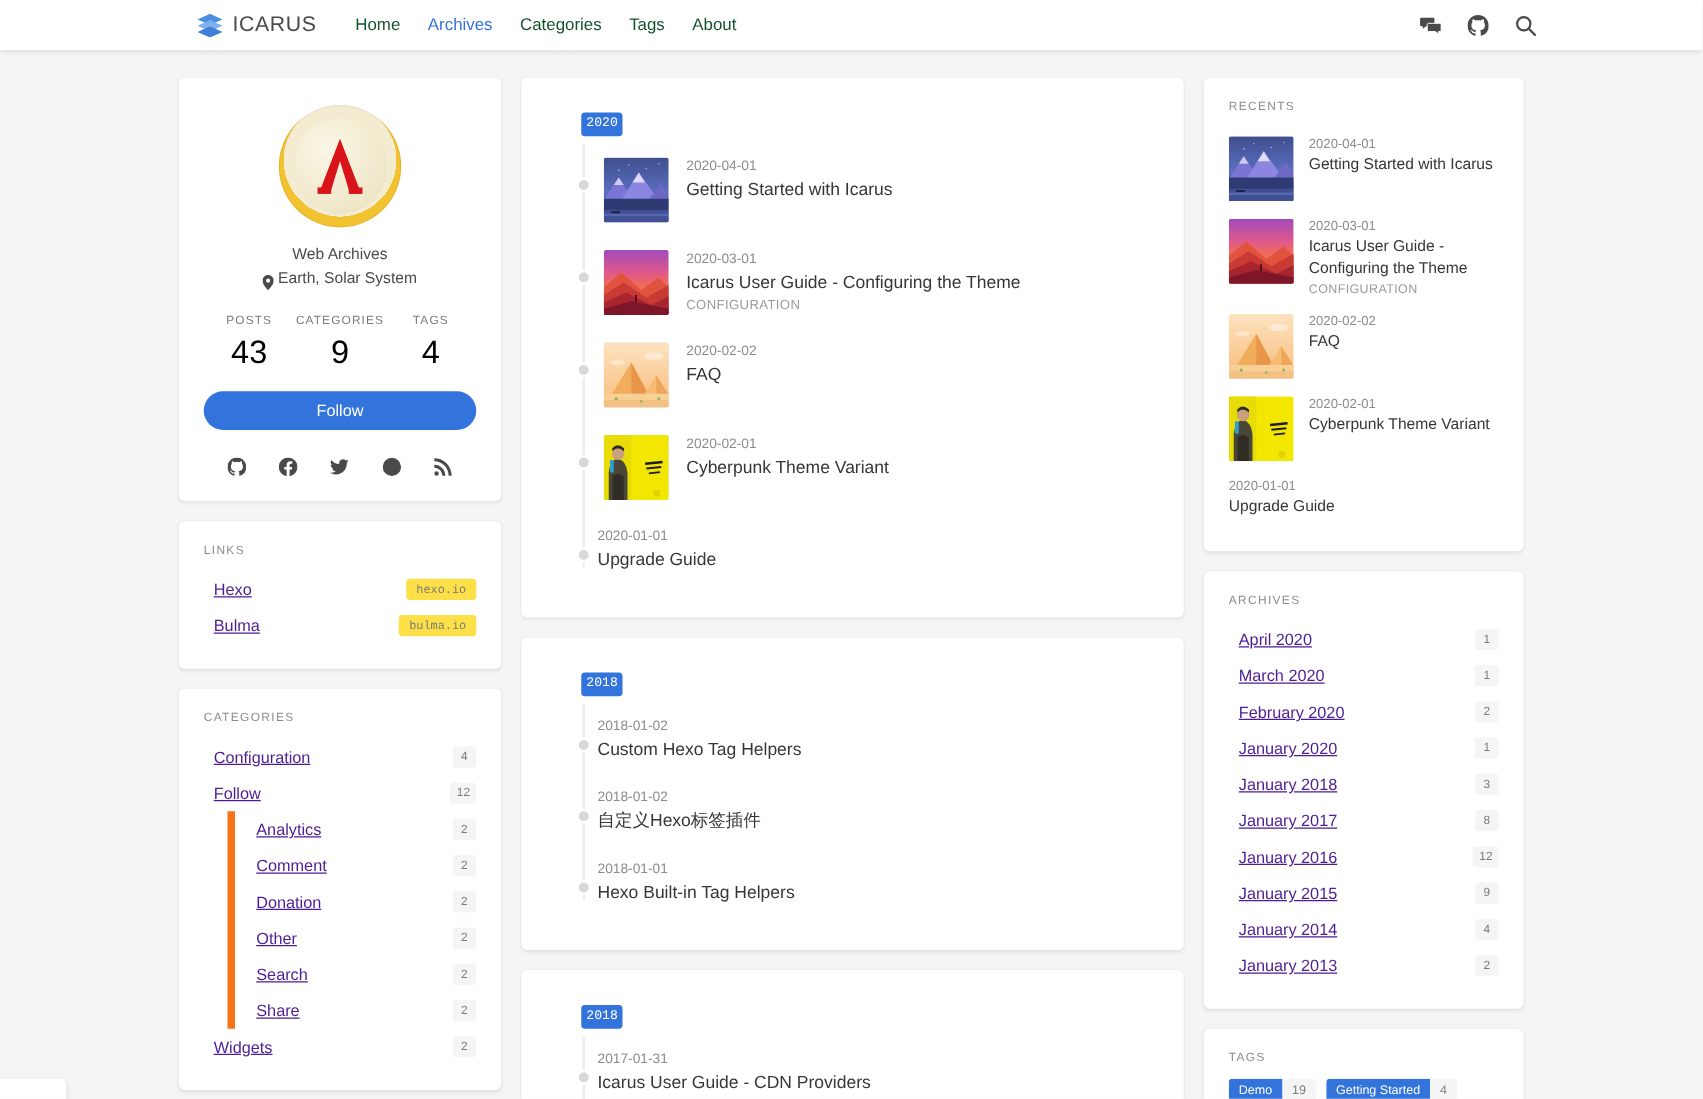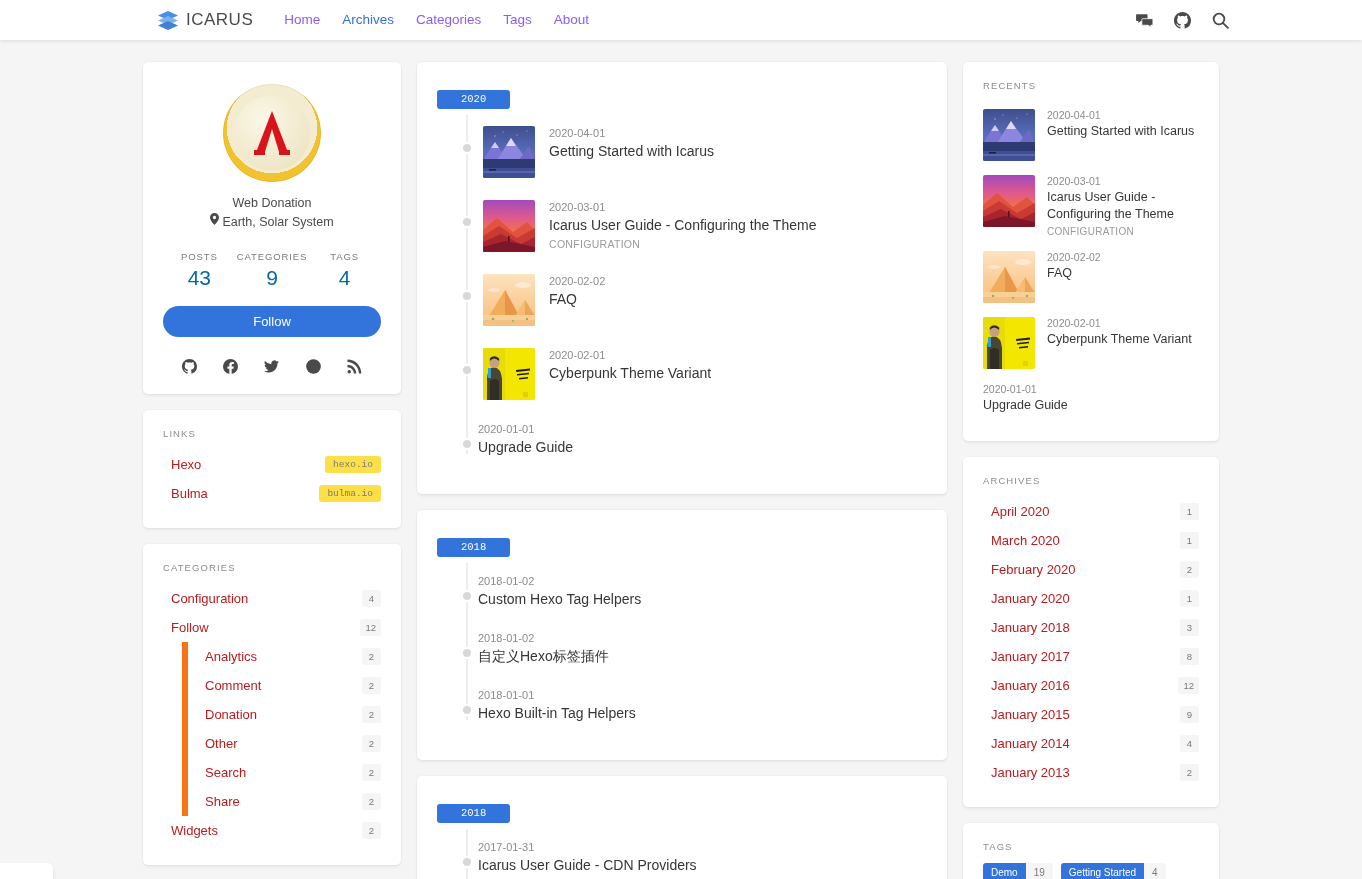--- a/index.html
+++ b/index.html
@@ -34,21 +34,21 @@
     display: block;
   }
   .logo-stack i:nth-child(1) { top: 1px; background: #4a90e2; clip-path: polygon(50% 0,100% 50%,50% 100%,0 50%); height: 9px; }
   .logo-stack i:nth-child(2) { top: 6px; background: #7eb0ec; clip-path: polygon(50% 0,100% 50%,50% 100%,0 50%); height: 9px; }
   .logo-stack i:nth-child(3) { top: 11px; background: #3f7fd6; clip-path: polygon(50% 0,100% 50%,50% 100%,0 50%); height: 9px; }
   .brand-text {
     font-size: 17px; color: #4a4a4a; letter-spacing: .5px;
   }
   .nav-links { display: flex; align-items: center; margin-left: 20px; gap: 0; }
   .nav-item {
-    font-size: 13.5px; color: #8b5cf6; padding: 0 11px;
+    font-size: 13.5px; color: #14532d; padding: 0 11px;
     cursor: pointer; line-height: 40px;
   }
   .nav-item.active { color: #3273dc; }
   .nav-right {
     margin-left: auto; margin-right: 133px;
     display: flex; align-items: center; gap: 21px;
   }
   .nav-ico { width: 17px; height: 17px; cursor: pointer; display: block; }
 
   
@@ -85,64 +85,64 @@
     border-radius: 50%;
     background: radial-gradient(circle at 38% 32%, #fbf7e6 0%, #efe7c9 70%, #e6dcb8 100%);
   }
   .avatar .lam {
     position: absolute; left: 50%; top: 50%;
     transform: translate(-50%,-48%);
     width: 54px; height: 50px;
   }
   .p-name { font-size: 19px; color: #363636; margin-bottom: 3px; font-weight: 400; }
   .p-role { font-size: 12.5px; color: #4a4a4a; line-height: 19px; }
-  .p-loc  { font-size: 12.5px; color: #4a4a4a; line-height: 19px; display: flex; align-items: flex-start; justify-content: center; gap: 3px; }
+  .p-loc  { font-size: 12.5px; color: #4a4a4a; line-height: 19px; display: flex; align-items: flex-end; justify-content: center; gap: 3px; }
   .p-loc svg { width: 9px; height: 12px; }
 
   .stats { display: flex; margin: 19px 0 16px; }
   .stat { flex: 1; cursor: pointer; }
   .stat-label { font-size: 9.5px; letter-spacing: .9px; color: #7a7a7a; margin-bottom: 4px; }
-  .stat-num { font-size: 21px; color: #0369a1; }
+  .stat-num { font-size: 26px; color: #000000; }
 
   .follow-btn {
     display: block; width: 100%; height: 31px; line-height: 31px;
     background: #3273dc; color: #fff; border: 0; border-radius: 100px;
     font-size: 13px; cursor: pointer; font-family: inherit;
   }
   .socials { display: flex; justify-content: space-around; margin-top: 22px; padding: 0 6px; }
   .socials svg { width: 15px; height: 15px; cursor: pointer; fill: #4a4a4a; }
 
   
   .widget { padding: 18px 20px 20px; }
   .w-title {
     font-size: 9.5px; letter-spacing: 1.1px; color: #8c8c8c;
     margin-bottom: 11px;
   }
   .w-row {
     display: flex; align-items: center; justify-content: space-between;
     padding: 6px 0 6px 8px; cursor: pointer;
   }
-  .w-row .lbl { font-size: 13px; color: #b91c1c; }
+  .w-row .lbl { font-size: 13px; color: #4c1d95; text-decoration: underline; }
   .tag-pill {
     background: #fde047; border-radius: 3px; color: #7a7a7a;
     font-size: 9.5px; padding: 3px 8px; font-family: "Liberation Mono", monospace;
   }
   .count-pill {
     background: #f5f5f5; border-radius: 3px; color: #7a7a7a;
     font-size: 9.5px; min-width: 19px; text-align: center; padding: 3px 5px;
   }
   .sub-list { border-left: 6px solid #f97316; margin-left: 19px; }
   .sub-list .w-row { padding-left: 17px; }
 
   
   .timeline { padding: 26px 24px 26px 20px; position: relative; }
   .year-badge {
     display: inline-block; background: #3273dc; color: #fff;
-    font-size: 10.5px; border-radius: 3px; padding: 3px 24px 4px;
-    margin-left: 0; font-family: "Liberation Mono", monospace;
+    font-size: 10.5px; border-radius: 3px; padding: 3px 4px 4px;
+    margin-left: 28px; font-family: "Liberation Mono", monospace;
     position: relative; z-index: 2;
   }
   .tl-items { position: relative; margin-top: 6px; }
   .tl-line {
     position: absolute; left: 29px; top: 0; bottom: 14px;
     width: 2px; background: #ededed;
   }
   .tl-item {
     position: relative; display: flex; align-items: flex-start;
     padding: 11px 0 11px 46px; min-height: 34px;
@@ -234,21 +234,21 @@
 
     <div class="card profile">
       <div class="avatar">
         <span class="inner"></span>
         <svg class="lam" viewBox="0 0 54 50">
           <path d="M27 2 L44 46 L35 46 L27 20 L19 46 L10 46 Z" fill="#d8131a"></path>
           <rect x="9" y="41" width="11" height="5" fill="#d8131a"></rect>
           <rect x="34" y="41" width="11" height="5" fill="#d8131a"></rect>
         </svg>
       </div>
-      <div class="p-role">Web Donation</div>
+      <div class="p-role">Web Archives</div>
       <div class="p-loc">
         <svg viewBox="0 0 12 16" fill="#4a4a4a">
           <path d="M6 0C2.7 0 0 2.7 0 6c0 4.5 6 10 6 10s6-5.5 6-10c0-3.3-2.7-6-6-6zm0 8.2A2.2 2.2 0 1 1 6 3.8a2.2 2.2 0 0 1 0 4.4z"></path>
         </svg>
         <span>Earth, Solar System</span>
       </div>
       <div class="stats" id="stats">
             <div class="stat">
               <div class="stat-label">POSTS</div>
               <div class="stat-num">43</div>

